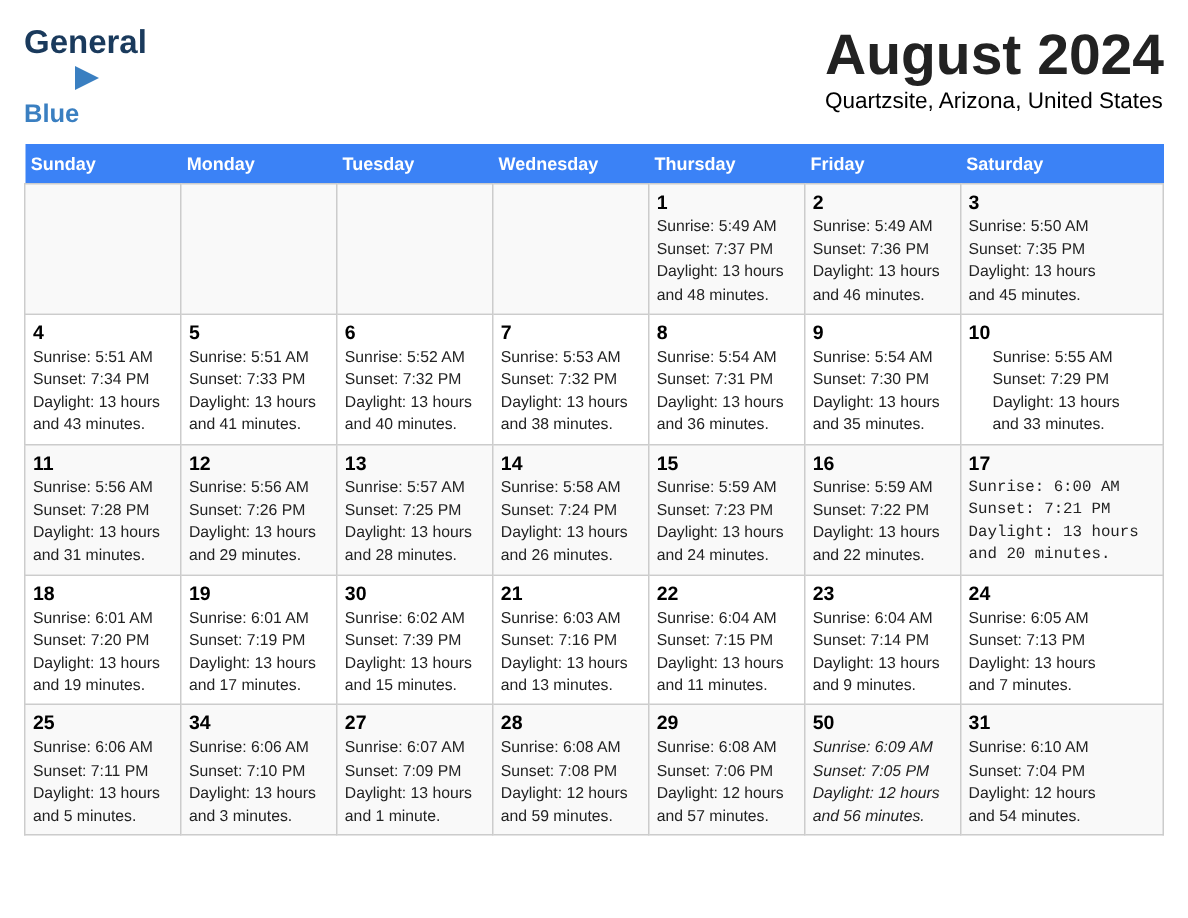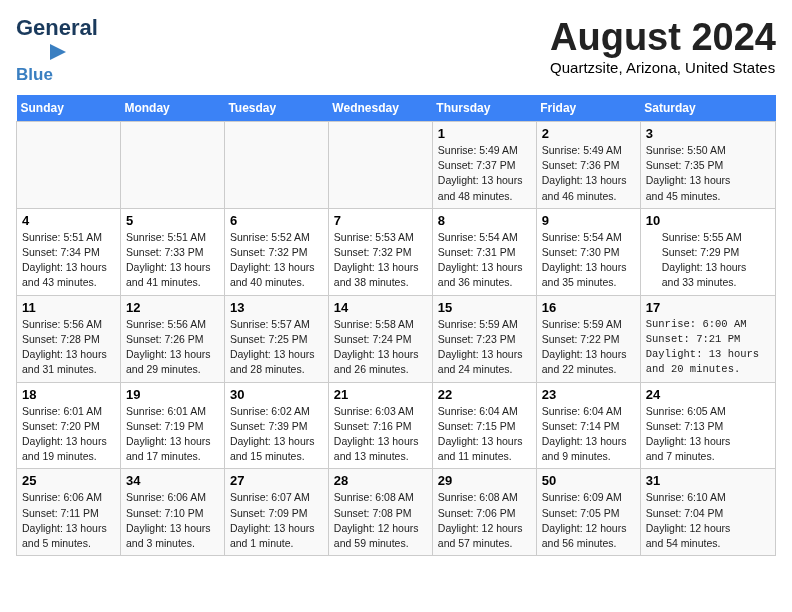--- a/index.html
+++ b/index.html
@@ -325,21 +325,21 @@
         </td>
         <td>
           <span class="day-num">29</span>
           <div class="day-info" style="white-space: pre-line;">Sunrise: 6:08 AM
 Sunset: 7:06 PM
 Daylight: 12 hours
 and 57 minutes.</div>
         </td>
         <td>
           <span class="day-num">50</span>
-          <div class="day-info" style="white-space: pre-line;">Sunrise: 6:09 AM
+          <div class="day-info" style="white-space: pre-line; font-style: italic;">Sunrise: 6:09 AM
 Sunset: 7:05 PM
 Daylight: 12 hours
 and 56 minutes.</div>
         </td>
         <td>
           <span class="day-num">31</span>
           <div class="day-info" style="white-space: pre-line;">Sunrise: 6:10 AM
 Sunset: 7:04 PM
 Daylight: 12 hours
 and 54 minutes.</div>

